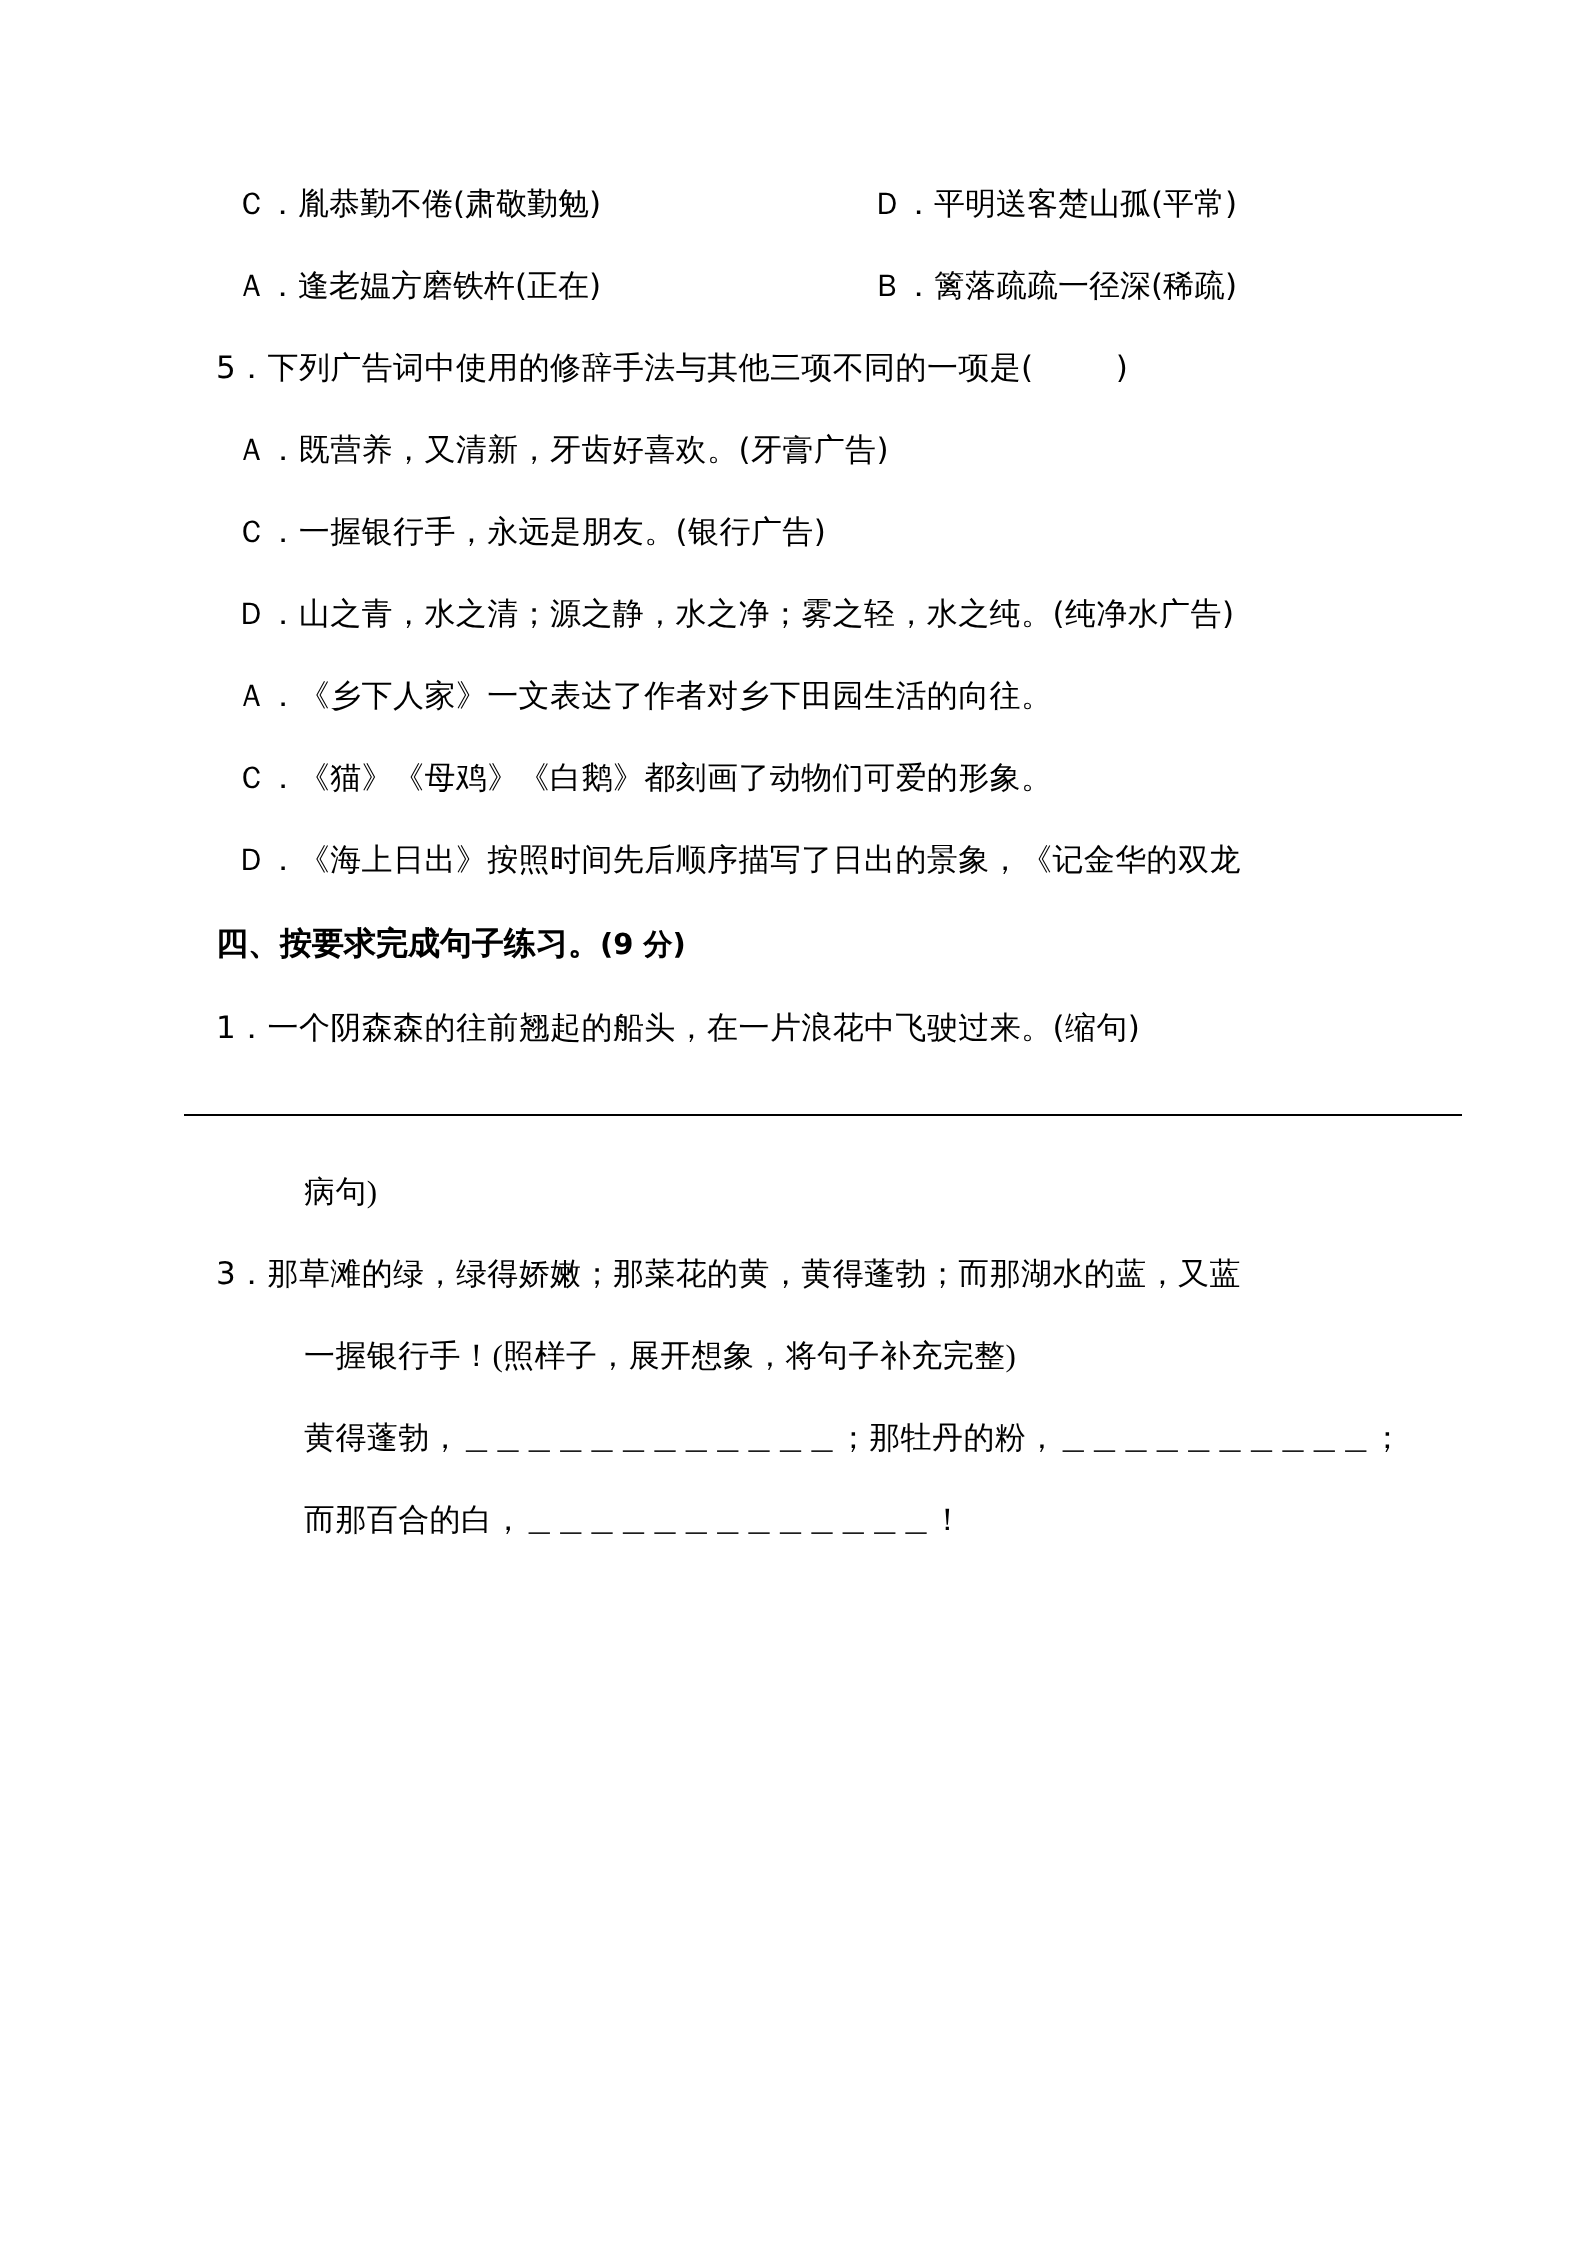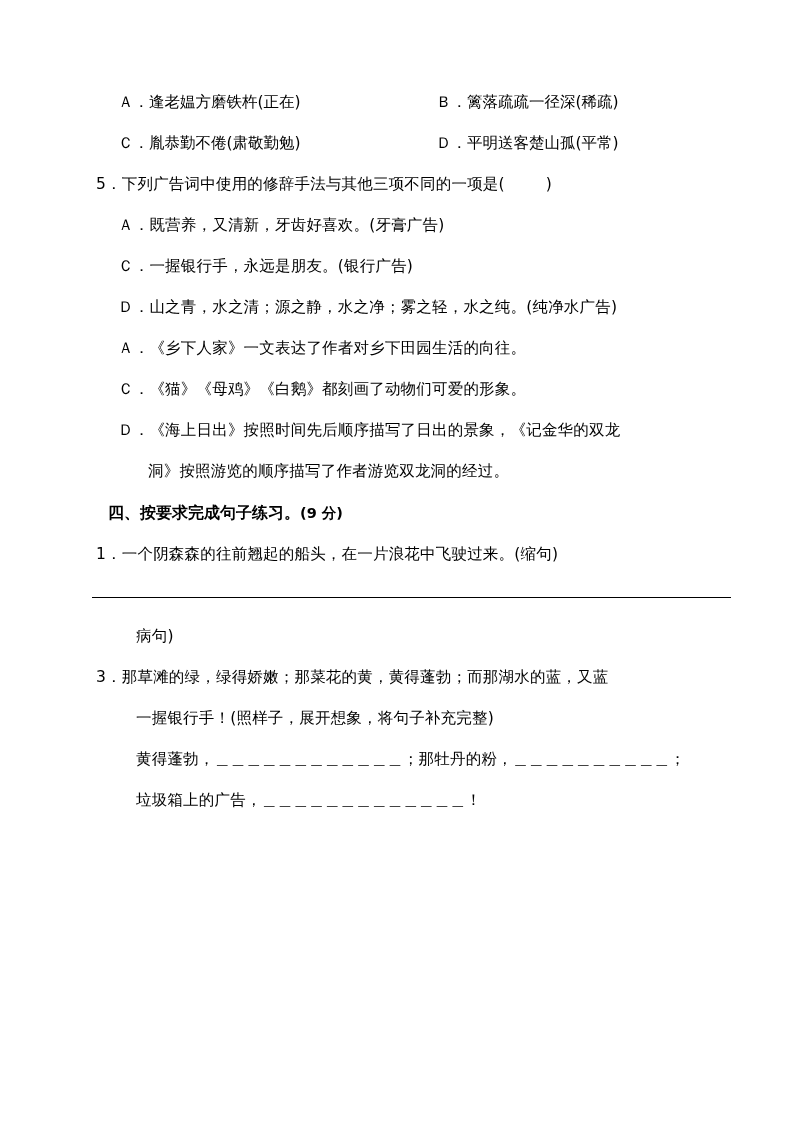--- a/index.html
+++ b/index.html
@@ -22,23 +22,23 @@
     height: 1122px;
     box-sizing: border-box;
     padding: 82px 62px 0 92px;
   }
   .line {
     font-size: 15.5px;
     line-height: 41px;
     white-space: pre;
     letter-spacing: 0.2px;
   }
-  .indent-0 { margin-left: 4px; }
+  .indent-0 { margin-left: 16px; }
   .indent-1 { margin-left: 26px; }
-  .indent-2 { margin-left: 44px; }
+  .indent-2 { margin-left: 60px; font-family: Liberation Serif, serif; }
   .indent-3 { margin-left: 56px; }
   .sect-title {
     font-size: 16px;
     font-weight: bold;
     line-height: 41px;
     white-space: pre;
     margin-left: 16px;
   }
   .sect-title .pts {
     font-weight: bold;
@@ -64,43 +64,42 @@
     margin-top: 22px;
     margin-bottom: 18px;
   }
 </style>
 </head>
 <body>
 
 <div class="page">
 
   <div class="row">
+    <div class="col-a indent-1">Ｃ．胤恭勤不倦(肃敬勤勉)</div>
+    <div class="col-b">Ｄ．平明送客楚山孤(平常)</div>
+  </div>
+  <div class="row">
     <div class="col-a indent-1">Ａ．逢老媪方磨铁杵(正在)</div>
     <div class="col-b">Ｂ．篱落疏疏一径深(稀疏)</div>
-  </div>
-  <div class="row">
-    <div class="col-a indent-1">Ｃ．胤恭勤不倦(肃敬勤勉)</div>
-    <div class="col-b">Ｄ．平明送客楚山孤(平常)</div>
   </div>
 
   <div class="line indent-0">5．下列广告词中使用的修辞手法与其他三项不同的一项是(        )</div>
   <div class="line indent-1">Ａ．既营养，又清新，牙齿好喜欢。(牙膏广告)</div>
   <div class="line indent-1">Ｃ．一握银行手，永远是朋友。(银行广告)</div>
   <div class="line indent-1">Ｄ．山之青，水之清；源之静，水之净；雾之轻，水之纯。(纯净水广告)</div>
 
   <div class="line indent-1">Ａ．《乡下人家》一文表达了作者对乡下田园生活的向往。</div>
   <div class="line indent-1">Ｃ．《猫》《母鸡》《白鹅》都刻画了动物们可爱的形象。</div>
   <div class="line indent-1">Ｄ．《海上日出》按照时间先后顺序描写了日出的景象，《记金华的双龙</div>
-  <div class="line indent-3">洞》按照游览的顺序描写了作者游览双龙洞的经过。</div>
 
   <div class="sect-title"><span>四、按要求完成句子练习。</span><span class="pts">(9 分)</span></div>
 
   <div class="line indent-0">1．一个阴森森的往前翘起的船头，在一片浪花中飞驶过来。(缩句)</div>
   <div class="blankline"></div>
 
   <div class="line indent-2">病句)</div>
 
   <div class="line indent-0">3．那草滩的绿，绿得娇嫩；那菜花的黄，黄得蓬勃；而那湖水的蓝，又蓝</div>
   <div class="line indent-2">一握银行手！(照样子，展开想象，将句子补充完整)</div>
   <div class="line indent-2"><span>黄得蓬勃，</span><span>＿＿＿＿＿＿＿＿＿＿＿＿</span><span>；那牡丹的粉，</span><span>＿＿＿＿＿＿＿＿＿＿</span><span>；</span></div>
-  <div class="line indent-2"><span>垃圾箱上的广告，</span><span>＿＿＿＿＿＿＿＿＿＿＿＿＿</span><span>！</span></div>
+  <div class="line indent-2"><span>而那百合的白，</span><span>＿＿＿＿＿＿＿＿＿＿＿＿＿</span><span>！</span></div>
 
 </div>
 
 </body></html>

